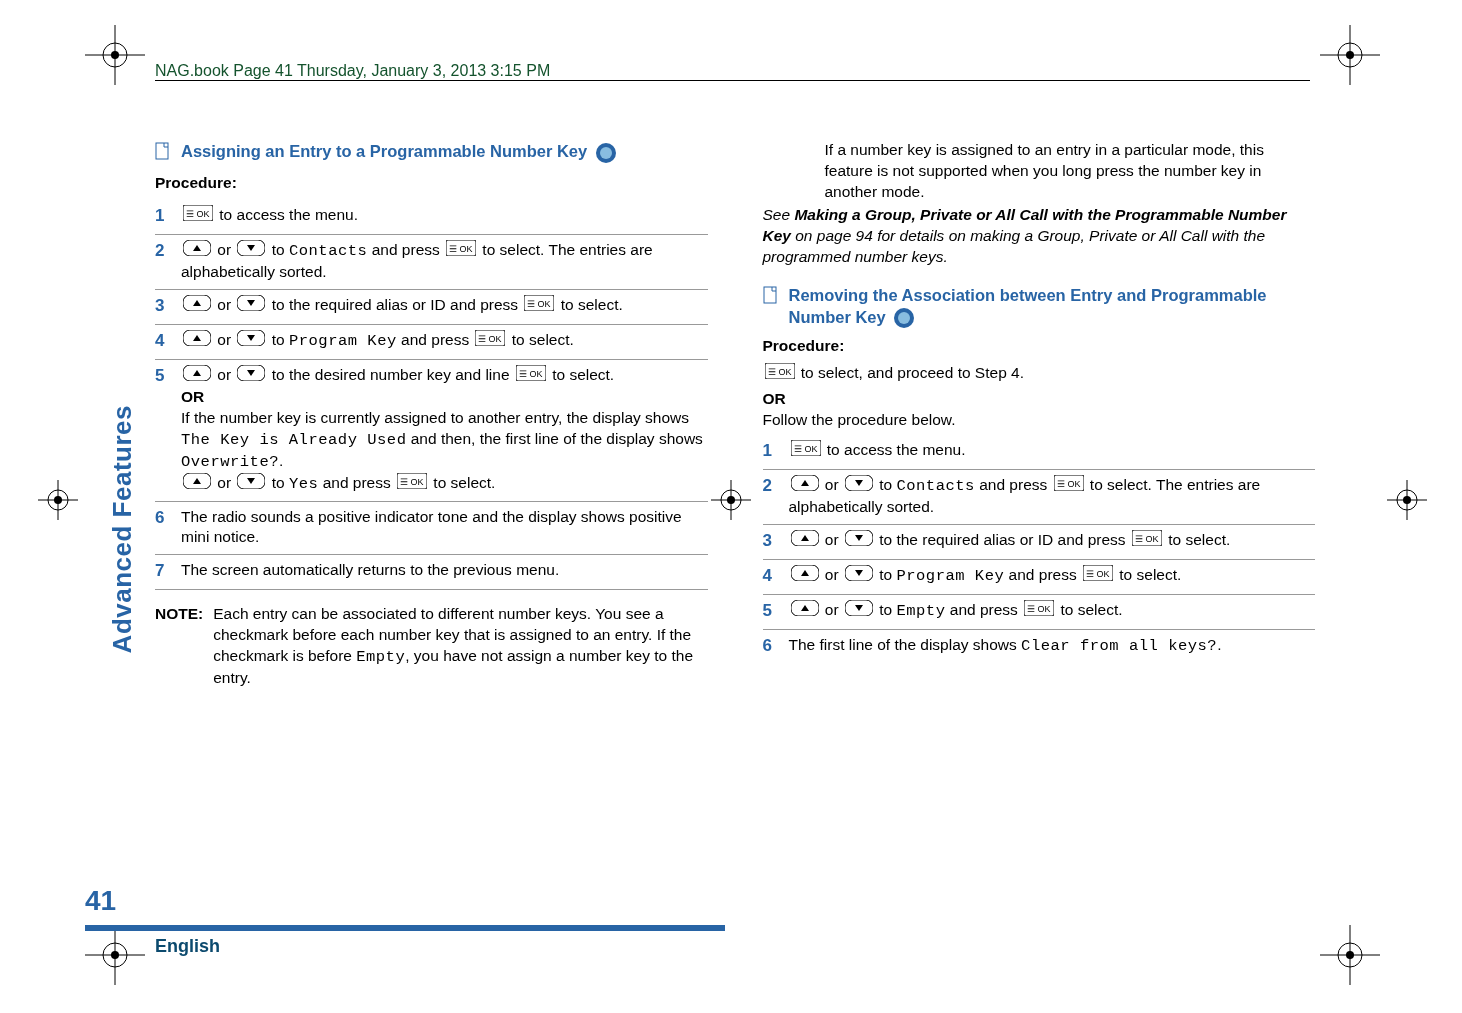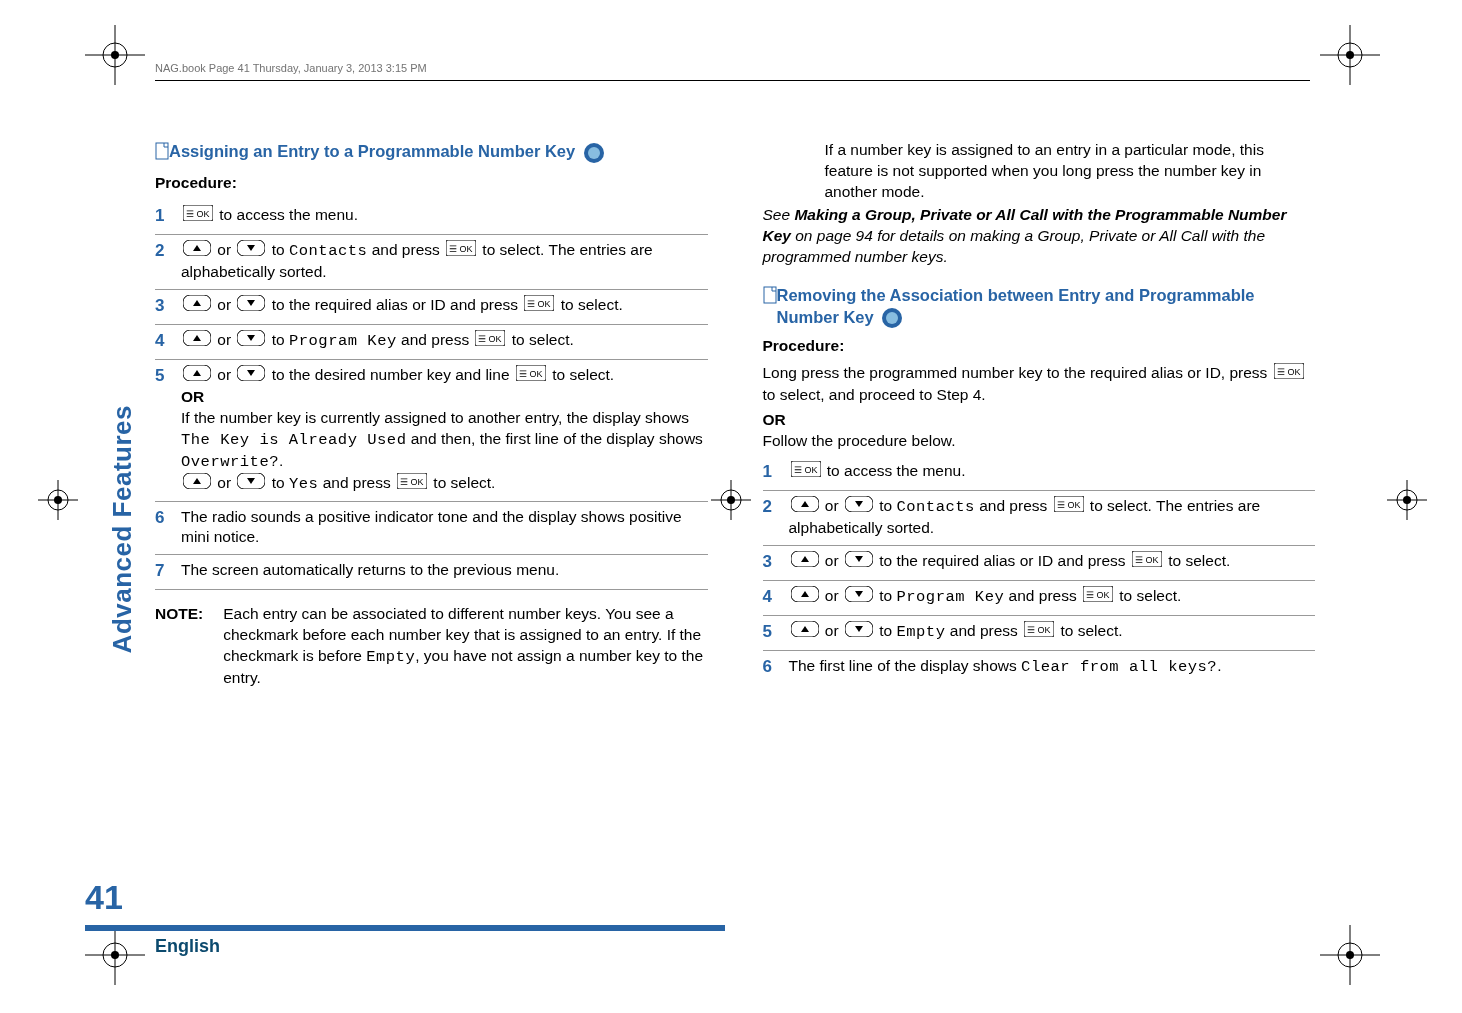--- a/index.html
+++ b/index.html
@@ -11,22 +11,22 @@
       font-family: Arial, Helvetica, sans-serif;
       background: #fff;
       width: 1462px;
       height: 1013px;
       position: relative;
     }
     .header-line {
       position: absolute;
       top: 62px;
       left: 155px;
-      font-size: 11px;
-      color: #737373;
+      font-size: 16px;
+      color: #14532d;
     }
     .header-rule {
       position: absolute;
       top: 80px;
       left: 155px;
       width: 1155px;
       border-top: 0.5px solid #000;
     }
     .crop-mark {
       position: absolute;
@@ -58,21 +58,21 @@
       line-height: 1.35;
       color: #000;
     }
     .heading {
       color: #2864a5;
       font-weight: bold;
       font-size: 16.5px;
       margin-bottom: 8px;
       display: flex;
       align-items: flex-start;
-      gap: 0;
+      gap: 12px;
     }
     .heading-icon {
       margin-top: 2px;
     }
     .proc-label {
       font-weight: bold;
       margin-bottom: 6px;
     }
     .step {
       display: flex;
@@ -97,21 +97,21 @@
       font-family: 'Courier New', monospace;
       letter-spacing: 0.5px;
     }
     .key-icon {
       display: inline-block;
       vertical-align: middle;
       margin: 0 2px;
     }
     .note-block {
       display: flex;
-      gap: 20px;
+      gap: 10px;
       margin-top: 14px;
     }
     .note-label {
       font-weight: bold;
       white-space: nowrap;
     }
     .note-body {
       flex: 1;
     }
     .indent-block {
@@ -142,21 +142,21 @@
     .sidebar-text {
       transform: translateX(-100%);
       display: inline-block;
     }
     .page-num {
       position: absolute;
       left: 85px;
       bottom: 96px;
       color: #2864a5;
       font-weight: bold;
-      font-size: 34px;
+      font-size: 28px;
     }
     .footer-lang {
       position: absolute;
       left: 155px;
       bottom: 56px;
       color: #0c4a6e;
       font-weight: bold;
       font-size: 18px;
     }
     .footer-bar {
@@ -402,21 +402,21 @@
       </span>
       <span>
         <span>Removing the Association between Entry and Programmable Number Key</span>
         <span class="bullet-icon"></span>
       </span>
     </div>
 
     <div class="proc-label">Procedure:</div>
 
     <div class="para">
-      <span>Long press the programmed number key to the required alias or ID, press </span><span class="key-icon"><svg width="30" height="16">
+      <span class="key-icon"><svg width="30" height="16">
             <rect x="0" y="0" width="30" height="16" rx="2" fill="none" stroke="#000"></rect>
             <text x="3" y="12" font-size="9">☰ OK</text>
           </svg></span><span> to select, and proceed to Step 4.</span>
     </div>
     <div class="or-bold">OR</div>
     <div class="para">Follow the procedure below.</div>
 
     <div class="step">
       <div class="step-num">1</div>
       <div class="step-body">

